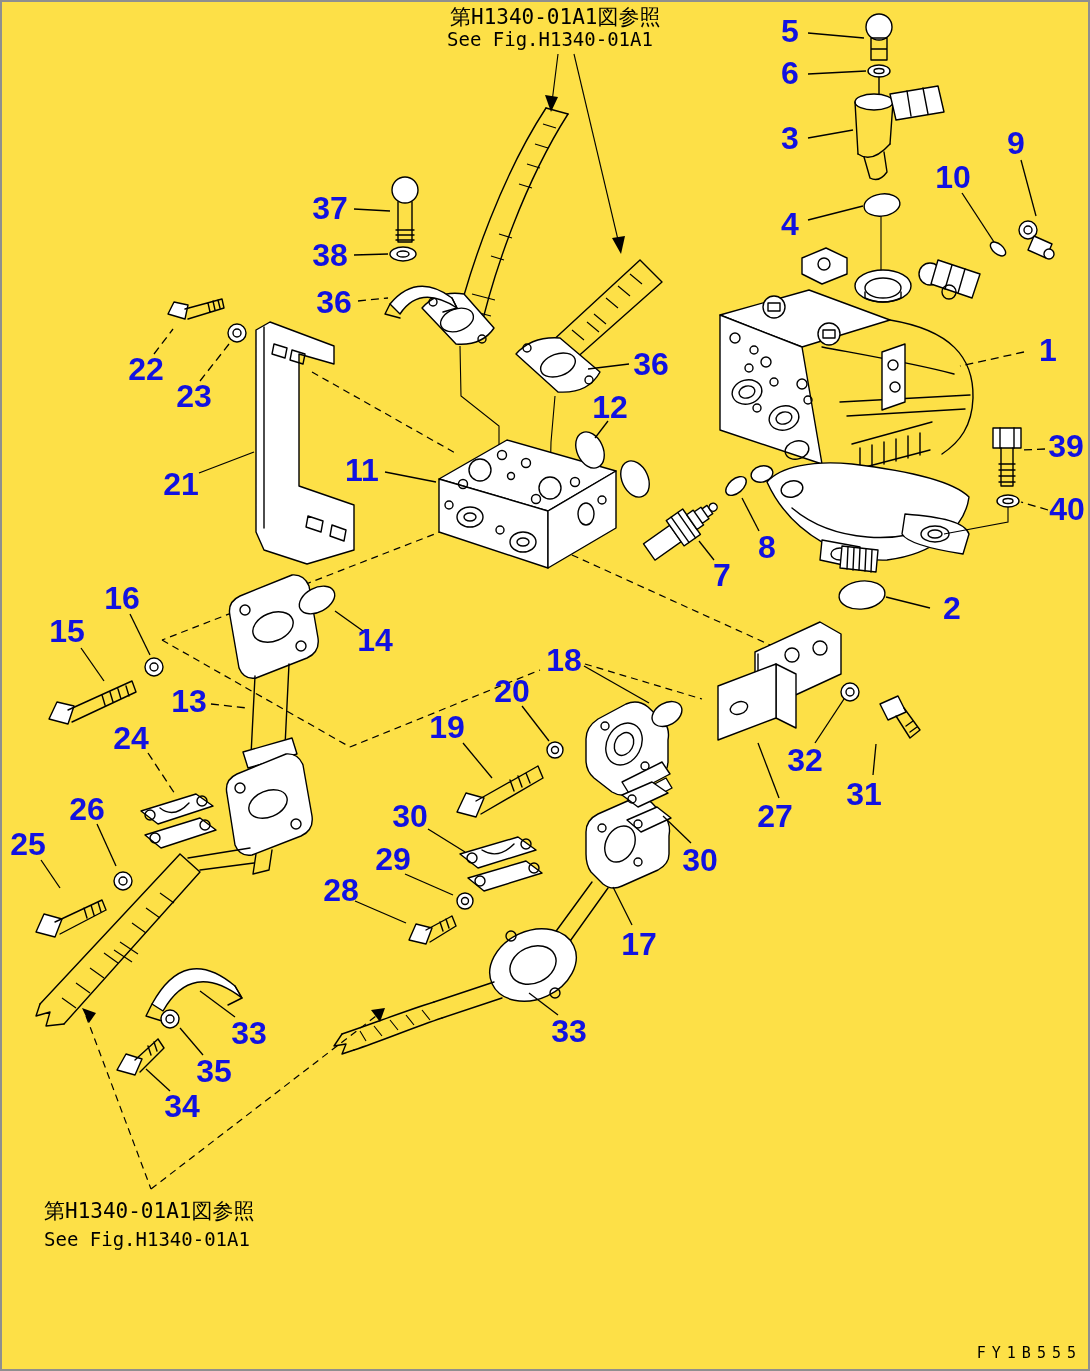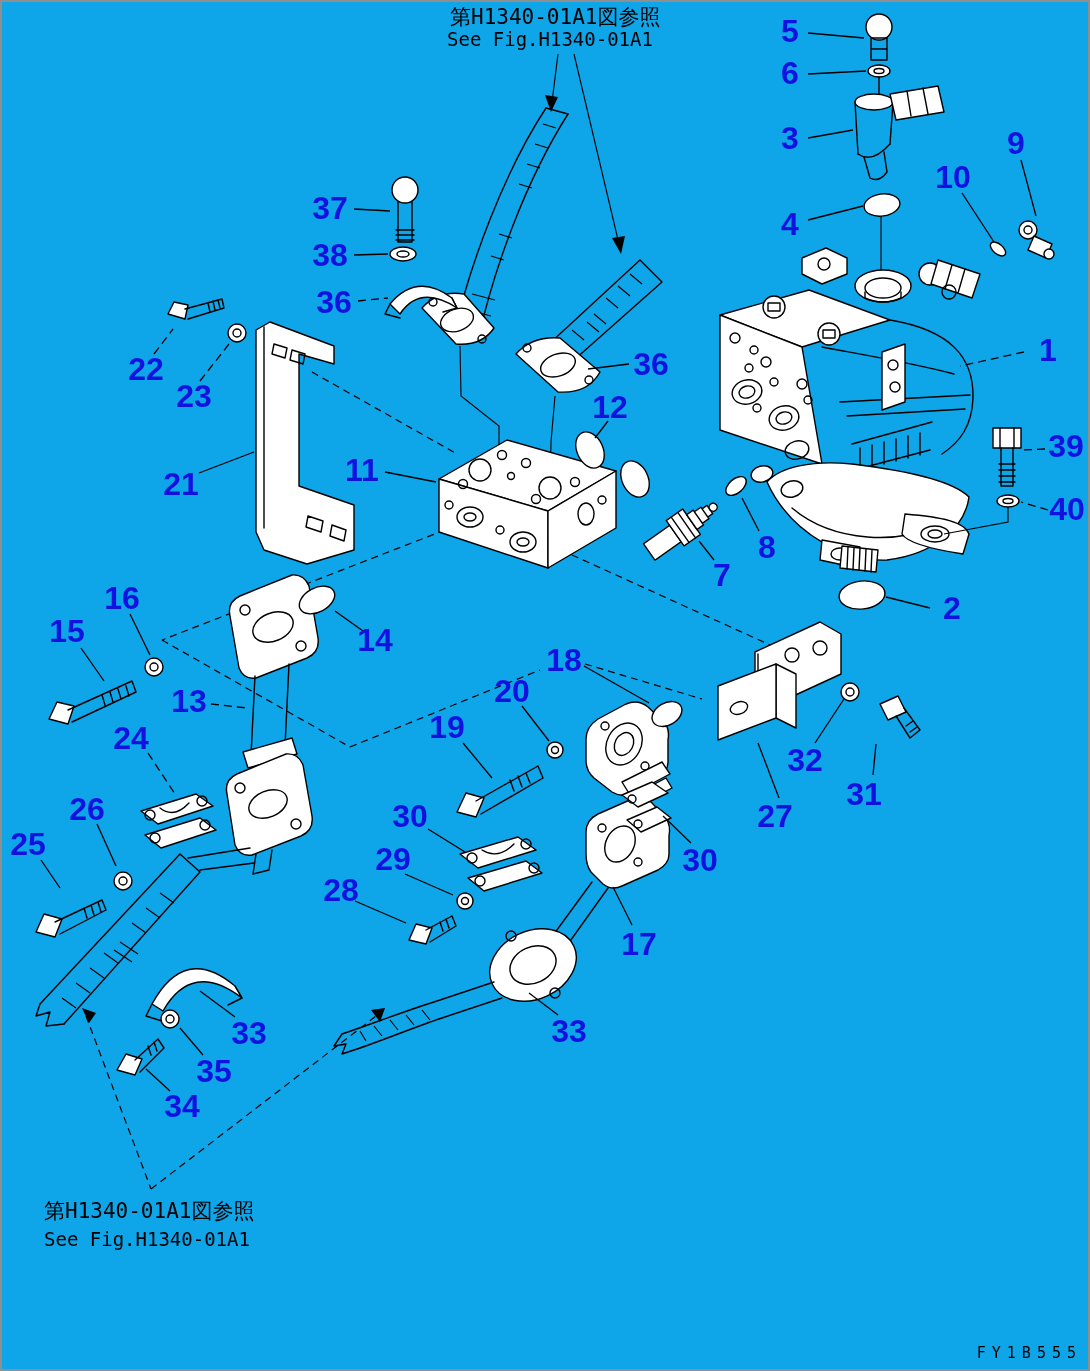--- a/index.html
+++ b/index.html
@@ -1,18 +1,18 @@
 <!DOCTYPE html>
 <html><head>
 <meta charset="utf-8">
 <style>
   html,body{margin:0;padding:0;background:#fff;}
   .page{
     position:relative;width:1086px;height:1367px;
-    border:2px solid #8f8f8f;background:#0ea5e9;overflow:hidden;
+    border:2px solid #8f8f8f;background:#fde047;overflow:hidden;
     font-family:"DejaVu Sans Mono", monospace;
   }
   svg{position:absolute;left:0;top:0;}
   .ref-text{font-family:"DejaVu Sans Mono", monospace;fill:#000;}
   .callout{font-family:"Liberation Sans", sans-serif;font-weight:bold;}
   .ln{stroke:#000;stroke-width:1.4;fill:none;stroke-linejoin:round;stroke-linecap:round;}
   .lnf{stroke:#000;stroke-width:1.4;fill:#fff;stroke-linejoin:round;}
   .thin{stroke:#000;stroke-width:1.1;fill:none;}
   .dash{stroke:#000;stroke-width:1.2;fill:none;stroke-dasharray:7 5;}
   .arrow{fill:#000;stroke:none;}

